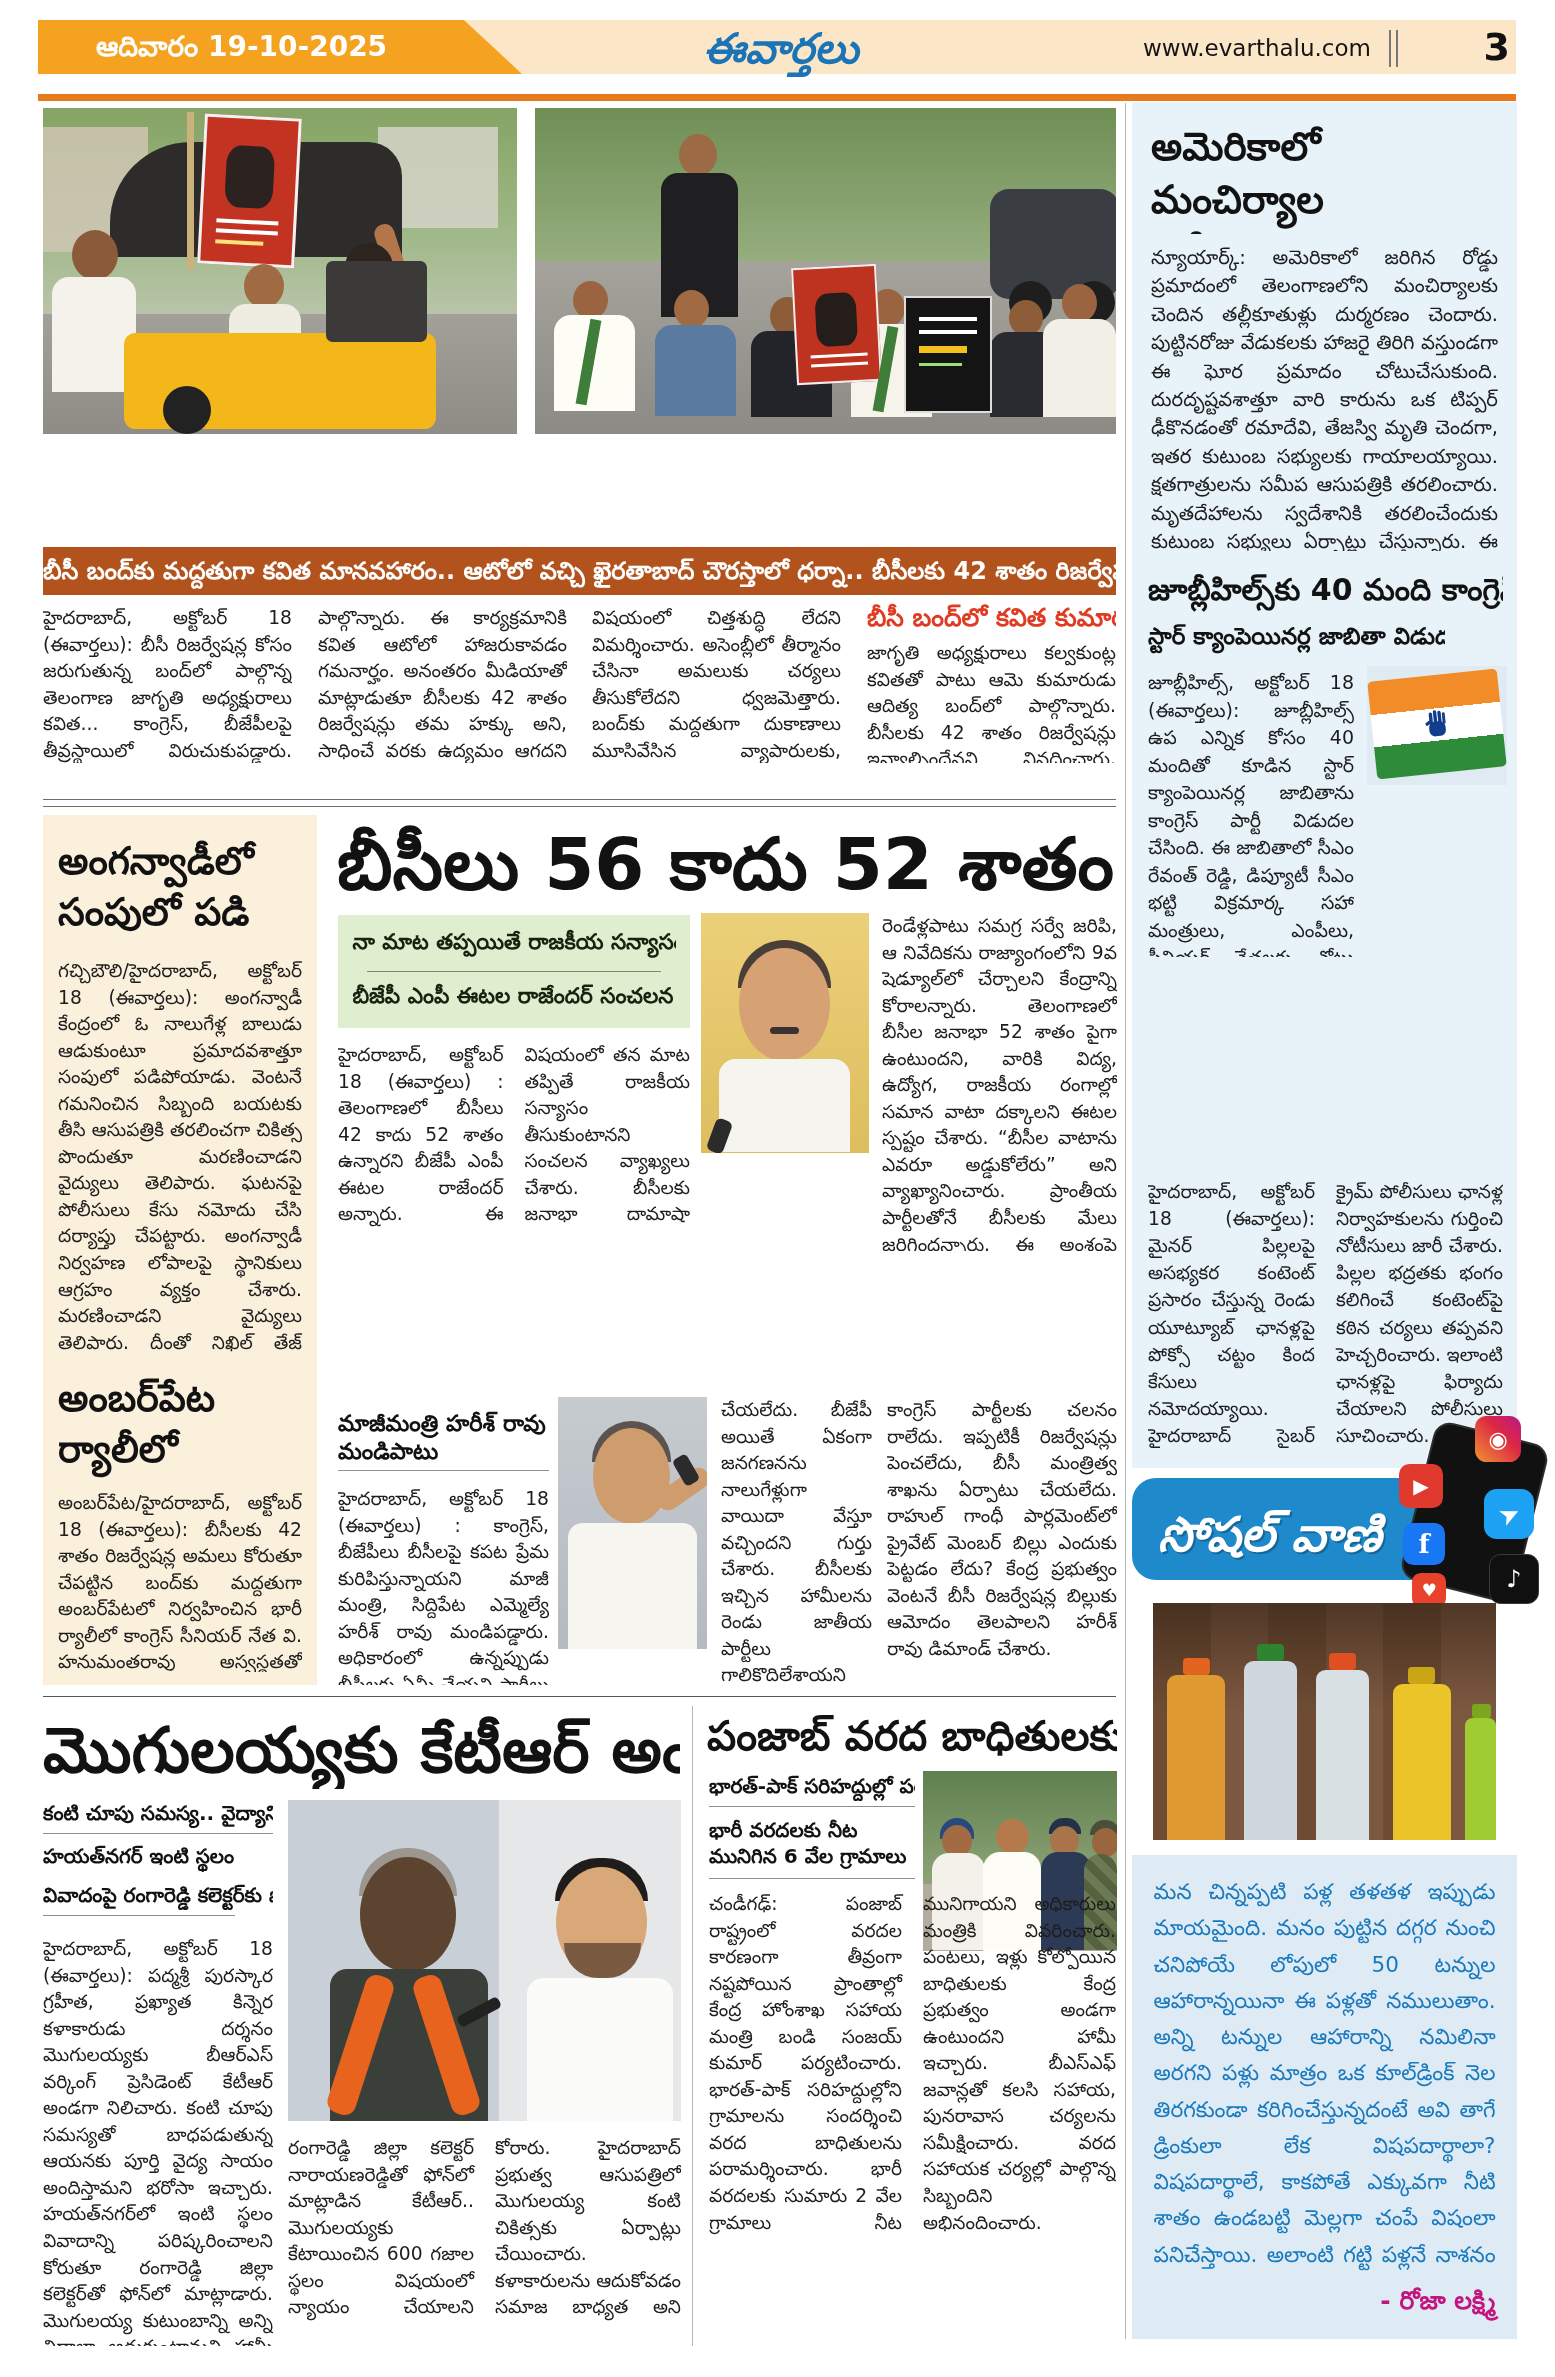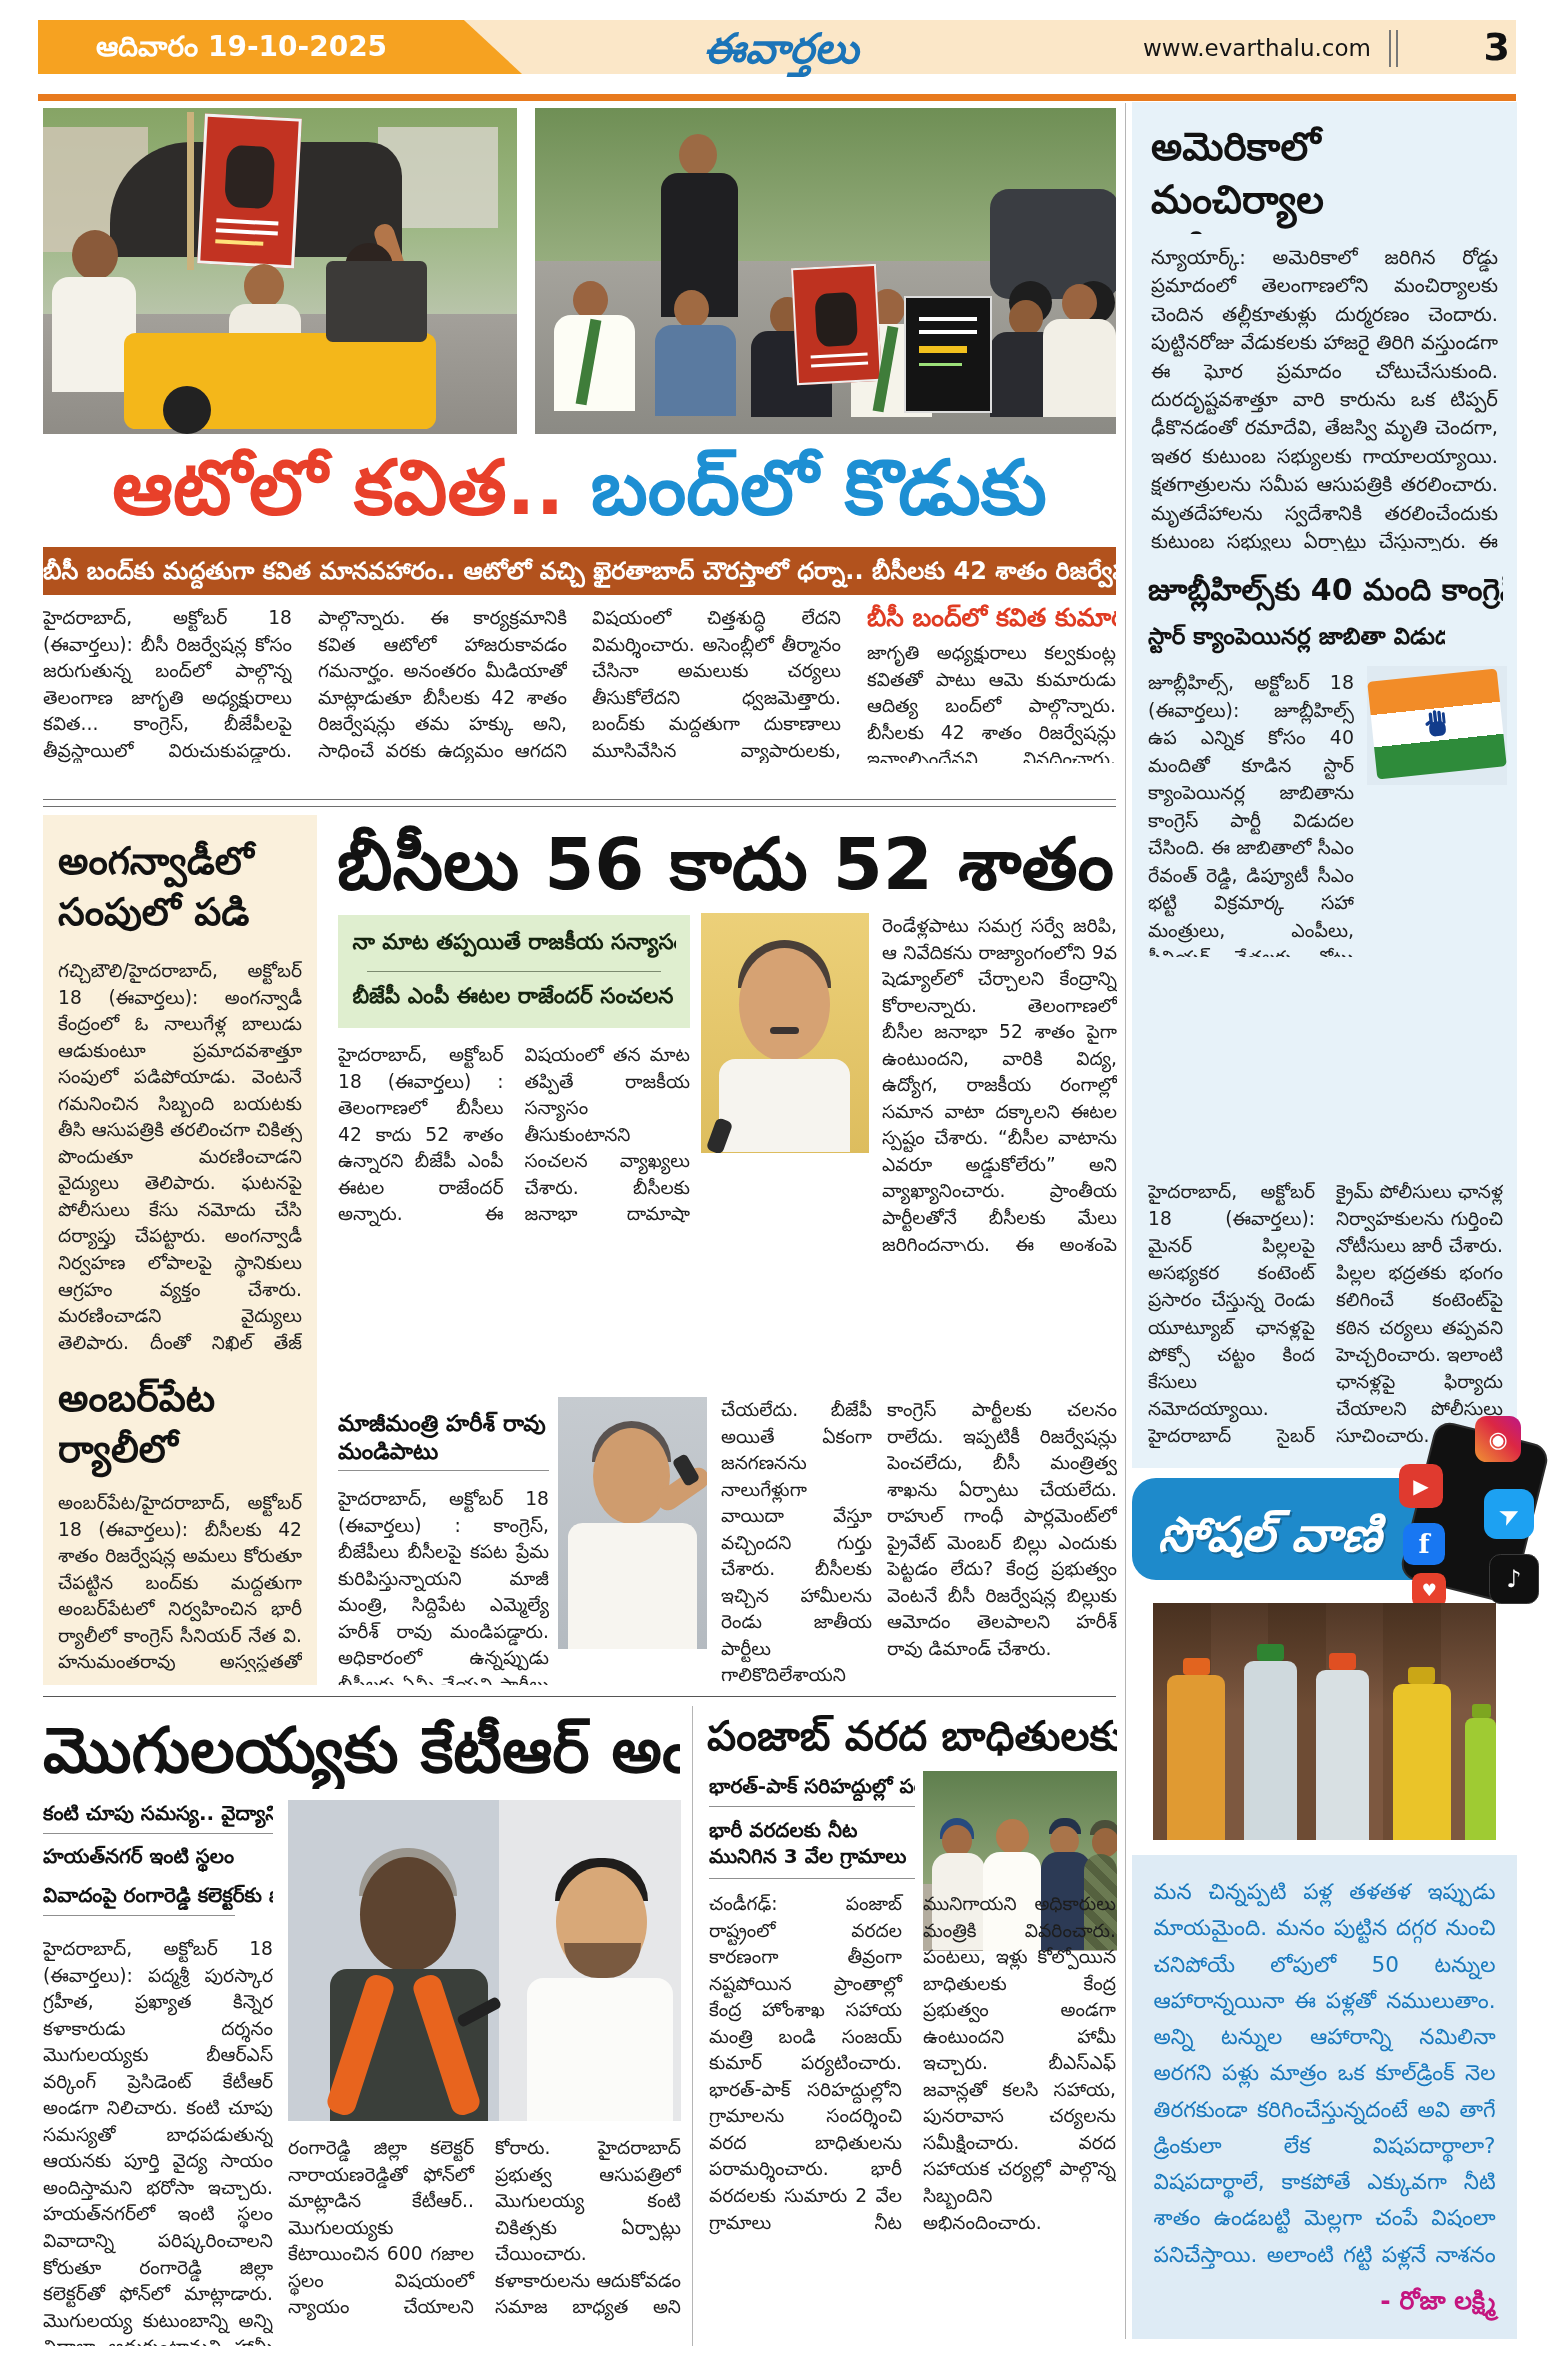--- a/index.html
+++ b/index.html
@@ -91,23 +91,20 @@
     <div class="ph-lyr" style="left:369px;top:188px;width:84px;height:113px;background:#141414;border:2.9px solid #ddd;">
       <div class="ph-lyr" style="left:13.4px;top:19px;width:58px;height:4.3px;background:#fff;"></div>
       <div class="ph-lyr" style="left:13.4px;top:32px;width:58px;height:4.3px;background:#fff;"></div>
       <div class="ph-lyr" style="left:13.4px;top:48px;width:48px;height:6.7px;background:#f2c11e;"></div>
       <div class="ph-lyr" style="left:13.4px;top:65px;width:43px;height:3.4px;background:#9de07a;"></div>
     </div>
     <div class="ph-lyr" style="left:48px;top:211px;width:10.5px;height:86px;background:#3f7d3a;transform:rotate(10deg);"></div>
     <div class="ph-lyr" style="left:345px;top:218px;width:10.5px;height:86px;background:#3f7d3a;transform:rotate(10deg);"></div>
   </div>
 
-  <div class="abs" style="left:43px;top:439px;width:1073px;height:98px;line-height:98px;text-align:center;font-size:76px;font-weight:800;white-space:nowrap;overflow:hidden;">
-    <span style="color:#E8402A;">ఆటోలో కవిత..</span><span style="color:#1D8FD3;"> బంద్‌లో కొడుకు</span>
-  </div>
   <div class="abs" style="left:43px;top:547px;width:1073px;height:48px;background:#B2521D;">
     <div style="width:100%;height:48px;line-height:48px;text-align:center;font-size:24px;font-weight:700;color:#ffffff;white-space:nowrap;overflow:hidden;">బీసీ బంద్‌కు మద్దతుగా కవిత మానవహారం.. ఆటోలో వచ్చి ఖైరతాబాద్ చౌరస్తాలో ధర్నా.. బీసీలకు 42 శాతం రిజర్వేషన్లు కావాలని డిమాండ్</div>
   </div>
 
   <div class="abs bodytext" style="left:43px;top:605px;width:249px;height:158px;">హైదరాబాద్, అక్టోబర్ 18 (ఈవార్తలు): బీసీ రిజర్వేషన్ల కోసం జరుగుతున్న బంద్‌లో పాల్గొన్న తెలంగాణ జాగృతి అధ్యక్షురాలు కవిత... కాంగ్రెస్, బీజేపీలపై తీవ్రస్థాయిలో విరుచుకుపడ్డారు. బీసీల హక్కుల కోసం పోరాడుతున్నామని చెబుతూ అవే పార్టీలు బంద్‌లో పాల్గొనడం “హంతకులే నివాళులు అర్పించినట్లు” ఉందని ఆమె ఘాటుగా వ్యాఖ్యానించారు.</div>
   <div class="abs bodytext" style="left:318px;top:605px;width:249px;height:158px;">పాల్గొన్నారు. ఈ కార్యక్రమానికి కవిత ఆటోలో హాజరుకావడం గమనార్హం. అనంతరం మీడియాతో మాట్లాడుతూ బీసీలకు 42 శాతం రిజర్వేషన్లు తమ హక్కు అని, సాధించే వరకు ఉద్యమం ఆగదని స్పష్టం చేశారు. స్వాతంత్ర్యం వచ్చి ఇన్నేళ్లయినా బీసీలకు న్యాయం జరగలేదని ఆవేదన వ్యక్తం చేశారు.</div>
   <div class="abs bodytext" style="left:592px;top:605px;width:249px;height:158px;">విషయంలో చిత్తశుద్ధి లేదని విమర్శించారు. అసెంబ్లీలో తీర్మానం చేసినా అమలుకు చర్యలు తీసుకోలేదని ధ్వజమెత్తారు. బంద్‌కు మద్దతుగా దుకాణాలు మూసివేసిన వ్యాపారులకు, మద్దతు తెలిపిన ప్రజలకు ఆమె కృతజ్ఞతలు తెలిపారు. బీసీ ఉద్యమాన్ని నీరుగార్చే కుట్రలను తిప్పికొడతామని హెచ్చరించారు.</div>
   <div class="abs" style="left:867px;top:603px;width:249px;height:31px;font-size:25px;font-weight:800;color:#E03C23;white-space:nowrap;overflow:hidden;">బీసీ బంద్‌లో కవిత కుమారుడు</div>
   <div class="abs bodytext" style="left:867px;top:640px;width:249px;height:123px;">జాగృతి అధ్యక్షురాలు కల్వకుంట్ల కవితతో పాటు ఆమె కుమారుడు ఆదిత్య బంద్‌లో పాల్గొన్నారు. బీసీలకు 42 శాతం రిజర్వేషన్లు ఇవ్వాల్సిందేనని నినదించారు. ప్లకార్డులు ప్రదర్శిస్తూ ఆదిత్య నిరసన కార్యక్రమంలో పాల్గొన్నారు. ఈ సందర్భంగా ఆదిత్య ఓ మీడియా ఛానల్‌తో మాట్లాడుతూ బీసీలకు న్యాయం జరగాల్సిందేనని అన్నారు.</div>
 
@@ -173,21 +170,21 @@
     <div class="ph-lyr" style="left:239px;top:178px;width:146px;height:143px;background:#fbfbf9;border-radius:16.3px 16.3px 0 0;"></div>
   </div>
   <div class="abs bodytext" style="left:43px;top:1936px;width:230px;height:410px;">హైదరాబాద్, అక్టోబర్ 18 (ఈవార్తలు): పద్మశ్రీ పురస్కార గ్రహీత, ప్రఖ్యాత కిన్నెర కళాకారుడు దర్శనం మొగులయ్యకు బీఆర్ఎస్ వర్కింగ్ ప్రెసిడెంట్ కేటీఆర్ అండగా నిలిచారు. కంటి చూపు సమస్యతో బాధపడుతున్న ఆయనకు పూర్తి వైద్య సాయం అందిస్తామని భరోసా ఇచ్చారు. హయత్‌నగర్‌లో ఇంటి స్థలం వివాదాన్ని పరిష్కరించాలని కోరుతూ రంగారెడ్డి జిల్లా కలెక్టర్‌తో ఫోన్‌లో మాట్లాడారు. మొగులయ్య కుటుంబాన్ని అన్ని విధాలా ఆదుకుంటామని హామీ ఇచ్చారు.</div>
   <div class="abs bodytext colz" style="left:288px;top:2135px;width:393px;height:211px;column-count:2;">రంగారెడ్డి జిల్లా కలెక్టర్ నారాయణరెడ్డితో ఫోన్‌లో మాట్లాడిన కేటీఆర్.. మొగులయ్యకు కేటాయించిన 600 గజాల స్థలం విషయంలో న్యాయం చేయాలని కోరారు. హైదరాబాద్ ప్రభుత్వ ఆసుపత్రిలో మొగులయ్య కంటి చికిత్సకు ఏర్పాట్లు చేయించారు. కళాకారులను ఆదుకోవడం సమాజ బాధ్యత అని కేటీఆర్ పేర్కొన్నారు. దీనిపై మొగులయ్య కుటుంబం కృతజ్ఞతలు తెలిపింది.</div>
 
   <div class="abs" style="left:692px;top:1706px;width:1px;height:640px;background:#b5b5b5;"></div>
 
   <div class="abs hl" style="left:707px;top:1710px;width:410px;height:53px;line-height:53px;text-align:center;font-size:41px;white-space:nowrap;">పంజాబ్ వరద బాధితులకు బండి పరామర్శ</div>
   <div class="abs subhead" style="left:709px;top:1774px;width:206px;height:28px;font-size:20px;white-space:nowrap;overflow:hidden;">భారత్-పాక్ సరిహద్దుల్లో పర్యటన</div>
   <div class="abs srule" style="left:709px;top:1806px;width:206px;"></div>
-  <div class="abs subhead" style="left:709px;top:1817px;width:206px;height:56px;font-size:20px;line-height:1.3;">భారీ వరదలకు నీట మునిగిన 3 వేల గ్రామాలు</div>
+  <div class="abs subhead" style="left:709px;top:1817px;width:206px;height:56px;font-size:20px;line-height:1.3;">భారీ వరదలకు నీట మునిగిన 6 వేల గ్రామాలు</div>
   <div class="abs srule" style="left:709px;top:1878px;width:206px;"></div>
   <div class="photo" style="left:923px;top:1771px;width:194px;height:180px;">
     <div class="ph-lyr" style="left:0;top:0;width:194px;height:113px;background:linear-gradient(180deg,#5f7f4e,#8fa477);"></div>
     <div class="ph-lyr" style="left:0;top:113px;width:194px;height:67px;background:#b3ac9e;"></div>
     <div class="ph-lyr" style="left:17px;top:47px;width:34px;height:21px;background:#274a7e;border-radius:17px 17px 0 0;"></div>
     <div class="head" style="left:19px;top:54px;width:30px;height:32px;background:#a26b44;"></div>
     <div class="torso" style="left:8.6px;top:82px;width:53px;height:97px;background:#f3f1ea;"></div>
     <div class="head" style="left:73px;top:48px;width:33px;height:35px;background:#b57a4c;"></div>
     <div class="torso" style="left:60px;top:81px;width:58px;height:99px;background:#fdfcf7;"></div>
     <div class="ph-lyr" style="left:126px;top:47px;width:32px;height:16.3px;background:#23324a;border-radius:14.4px 14.4px 0 0;"></div>

